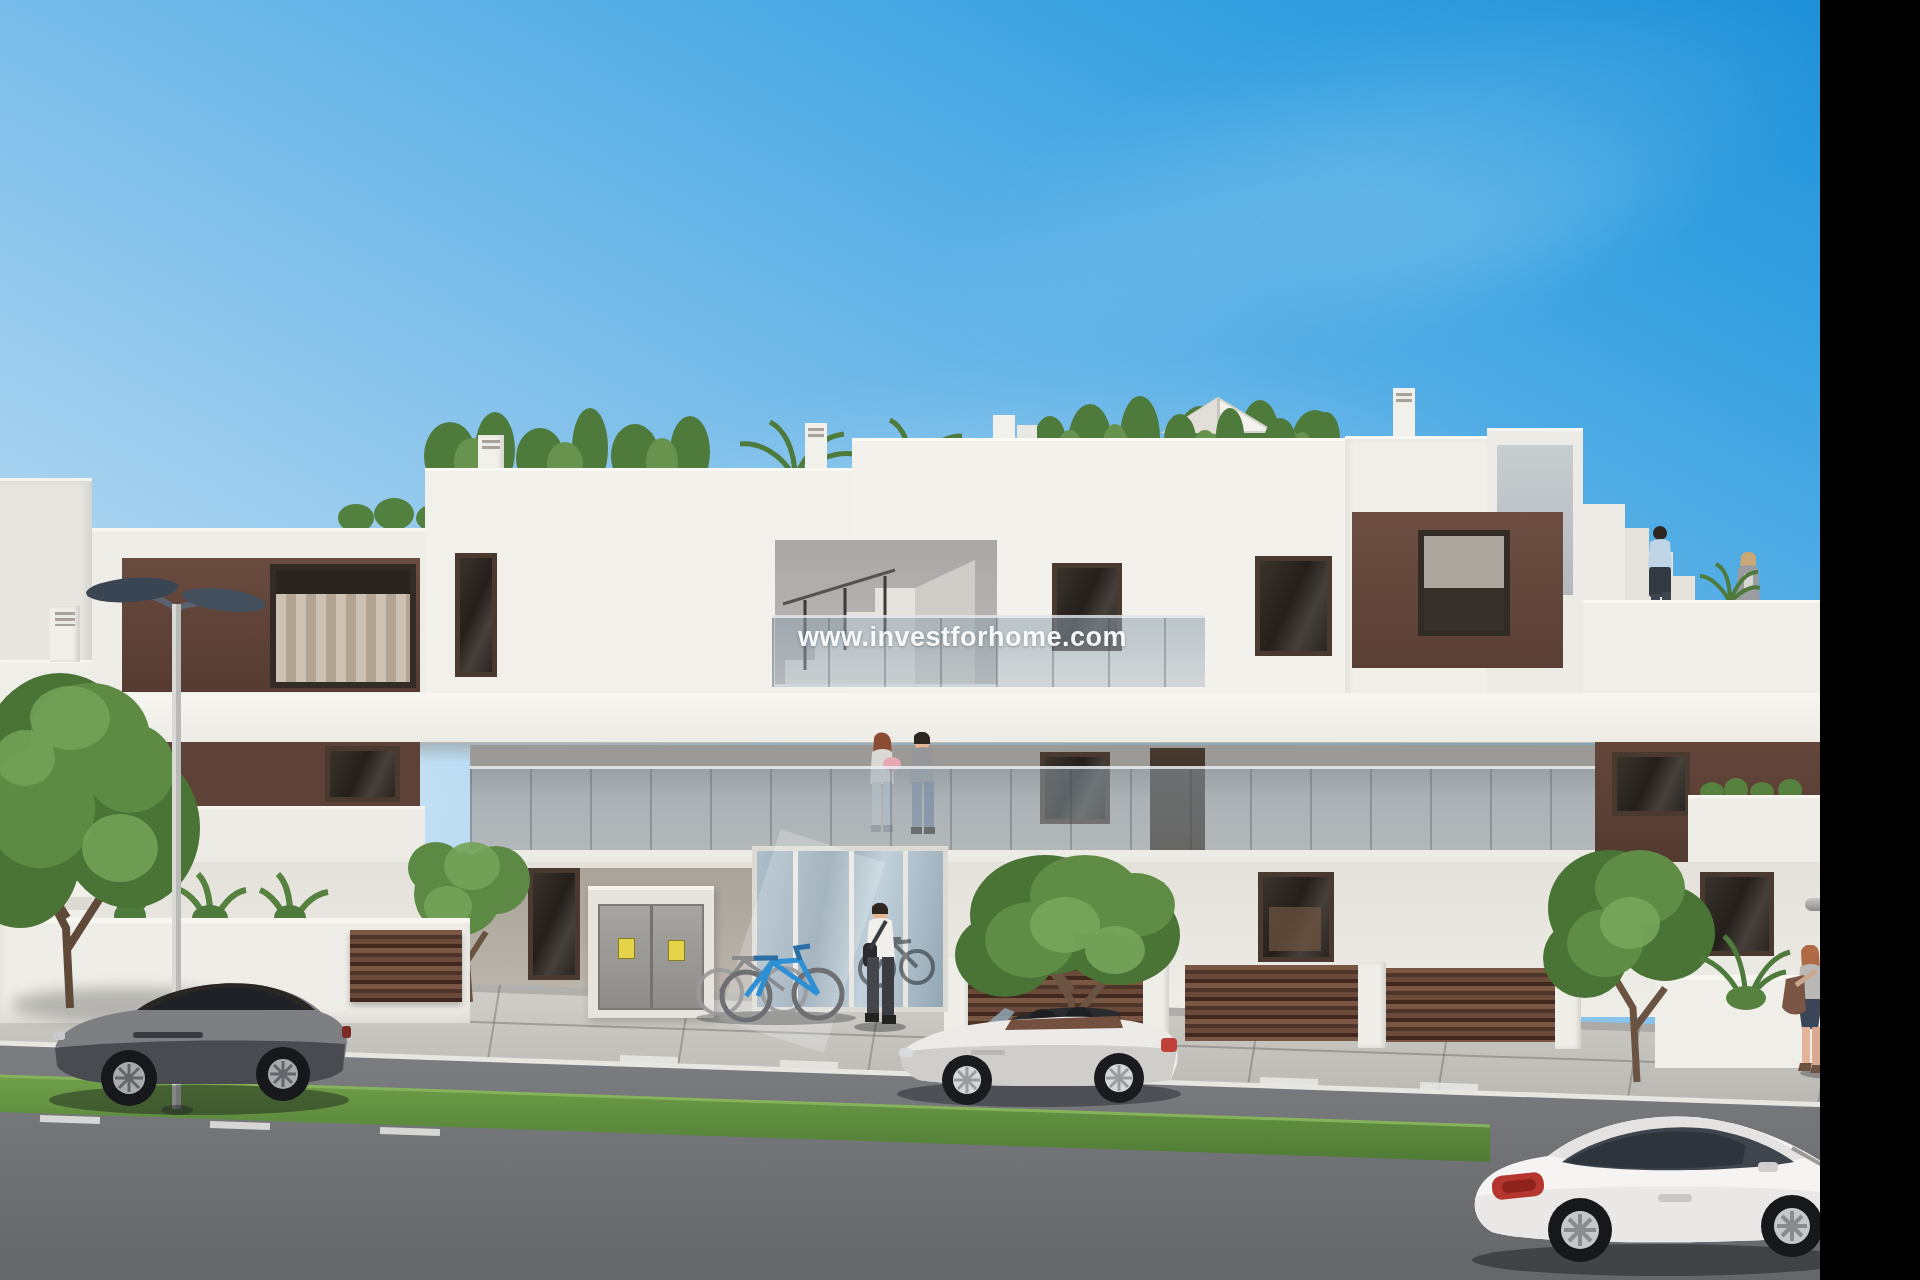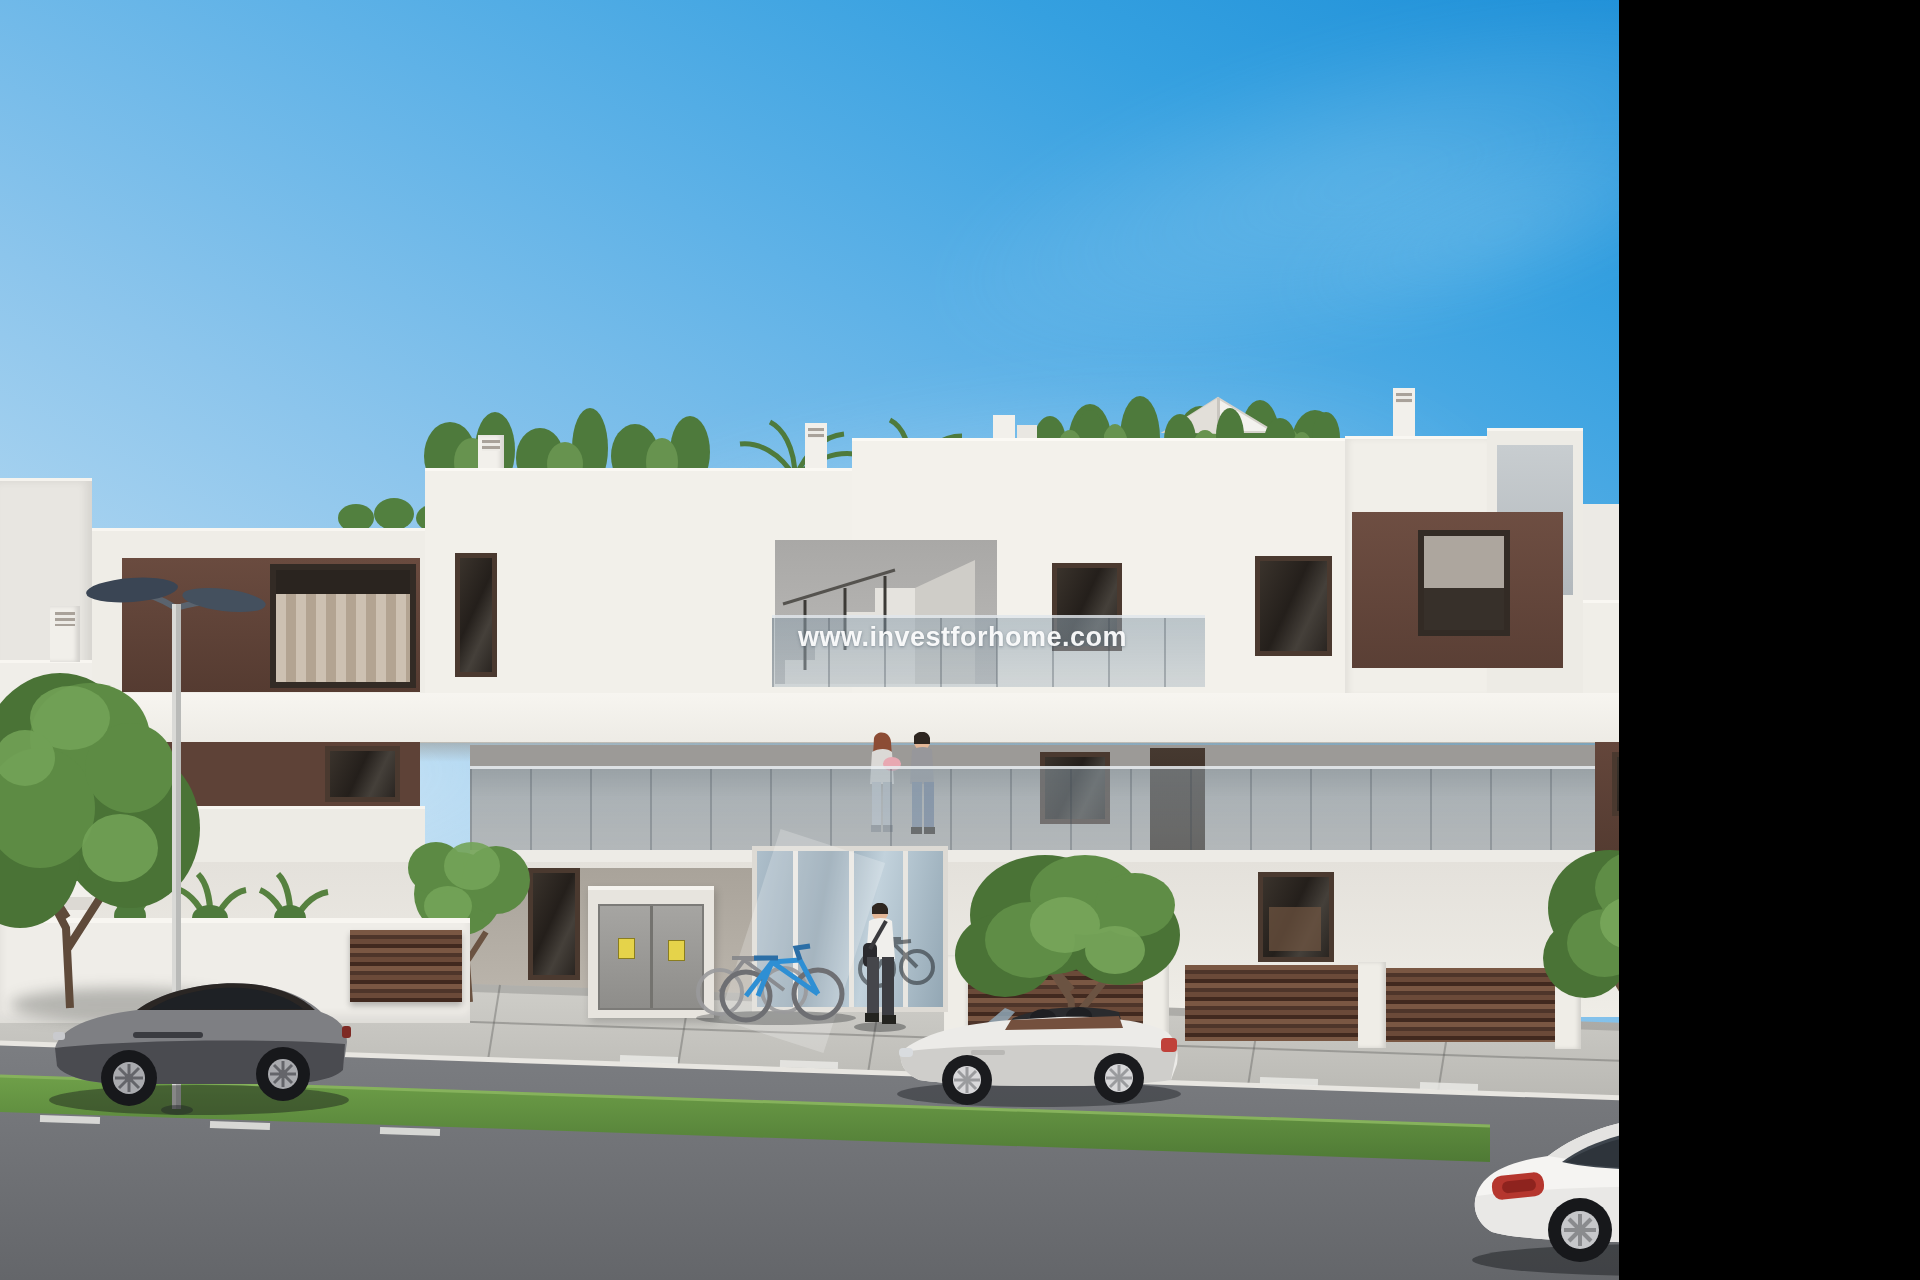--- a/index.html
+++ b/index.html
@@ -1,16 +1,16 @@
 <!DOCTYPE html>
 <html><head>
 <meta charset="utf-8">
 <style>
   html,body{margin:0;padding:0;background:#000}
-  #stage{position:relative;width:1619px;height:1280px;overflow:hidden;
+  #stage{position:relative;width:1820px;height:1280px;overflow:hidden;
     font-family:"Liberation Sans",sans-serif;
     background:linear-gradient(208deg,#1E90D8 0%,#35A0E0 15%,#5FB2E7 33%,#8CC5EC 52%,#B3D8F1 70%,#D2E7F6 86%,#E4F0F8 100%)}
   .a{position:absolute}
   .cloud{border-radius:50%;filter:blur(26px);background:radial-gradient(ellipse at center,rgba(255,255,255,.55),rgba(255,255,255,0) 70%)}
   .win{background:linear-gradient(115deg,#3A332C 0%,#241F1B 45%,#45403A 70%,#2A2521 100%);border:5px solid #4A392F;box-sizing:border-box}
   .fence{background:repeating-linear-gradient(180deg,#7A5743 0 5px,#4E352A 5px 9px,#6B4A39 9px 14px,#41291f 14px 18px)}
   .pillar{background:linear-gradient(180deg,#F3F1EC,#DIDACF);background:#EFEDE7;box-shadow:inset -3px 0 4px rgba(0,0,0,.12)}
   #watermark{color:rgba(255,255,255,.93);font-weight:bold;font-size:27px;letter-spacing:.5px;
     text-shadow:0 1px 3px rgba(70,85,100,.5);text-align:center;white-space:nowrap}
 </style>

